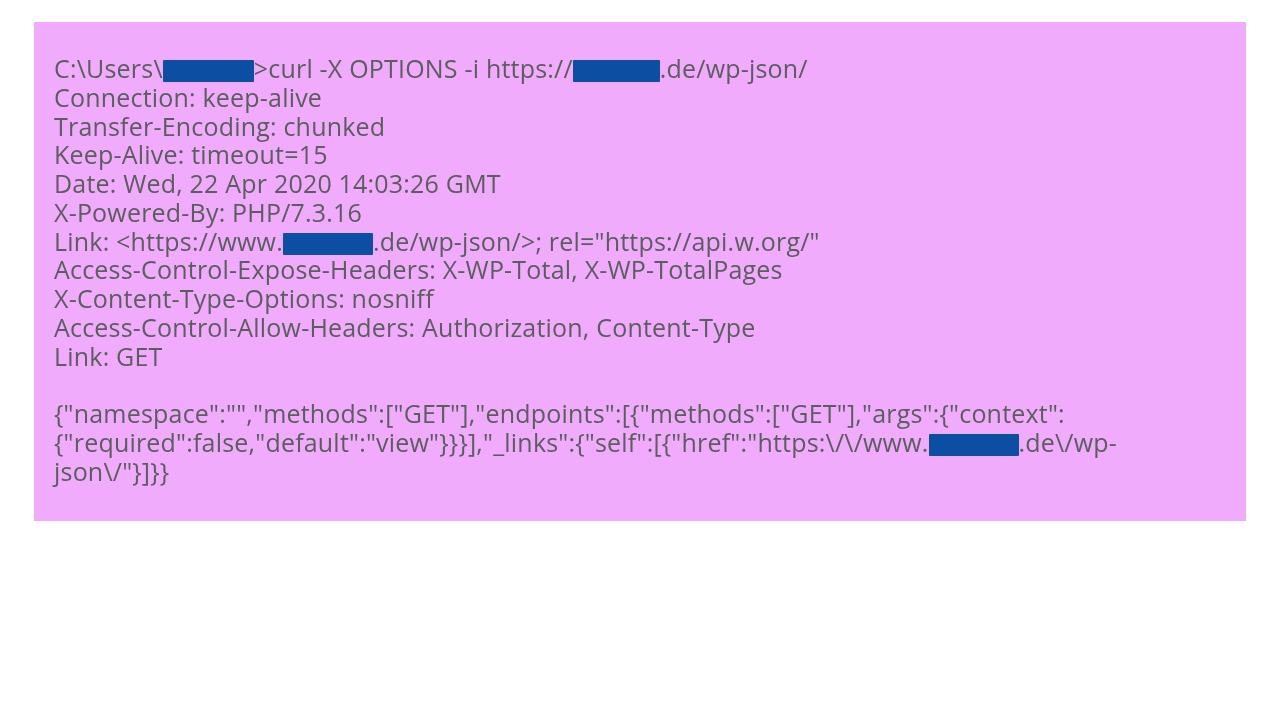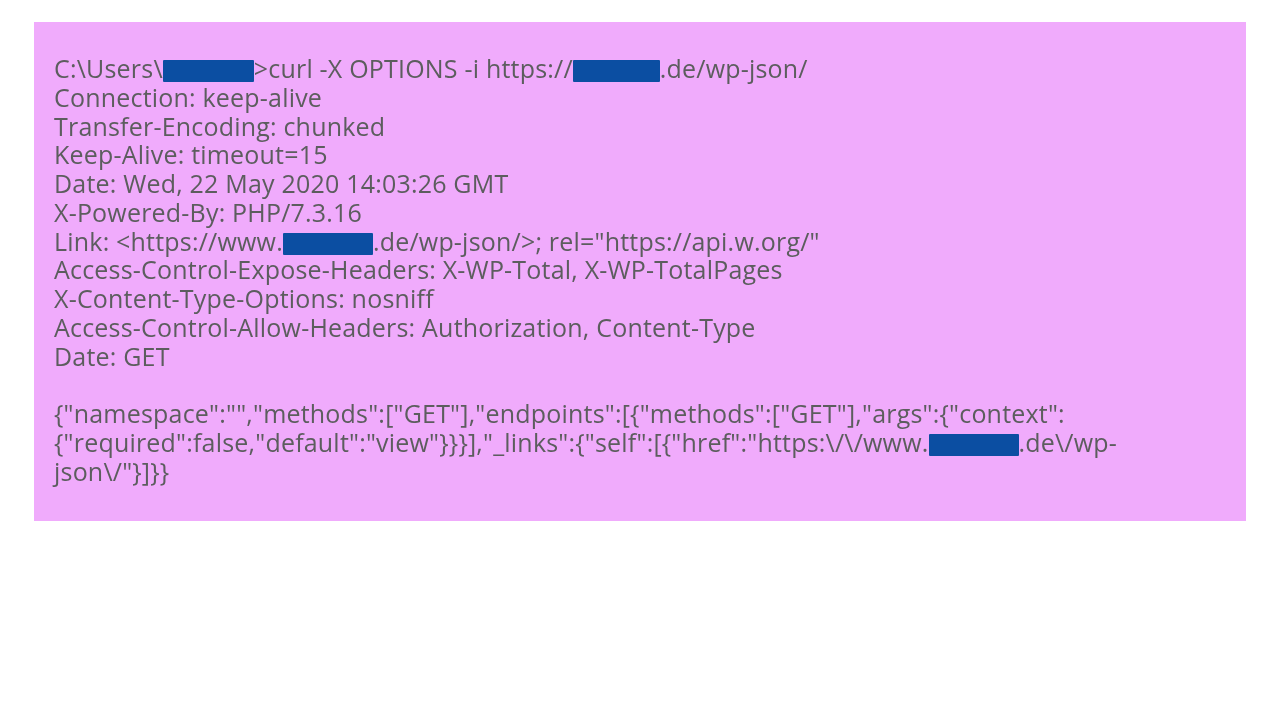--- a/index.html
+++ b/index.html
@@ -15,26 +15,26 @@
 </head>
 <body>
 
 <div class="container">
   <p class="line">
     <span>C:\Users\</span><span class="redact r1"></span><span>&gt;curl  -X OPTIONS -i https://</span><span class="redact r2"></span><span>.de/wp-json/</span>
   </p>
   <p class="line">Connection: keep-alive</p>
   <p class="line">Transfer-Encoding: chunked</p>
   <p class="line">Keep-Alive: timeout=15</p>
-  <p class="line">Date: Wed, 22 May 2020 14:03:26 GMT</p>
+  <p class="line">Date: Wed, 22 Apr 2020 14:03:26 GMT</p>
   <p class="line">X-Powered-By: PHP/7.3.16</p>
   <p class="line">
     <span>Link: &lt;https://www.</span><span class="redact r3"></span><span>.de/wp-json/&gt;; rel="https://api.w.org/"</span>
   </p>
   <p class="line">Access-Control-Expose-Headers:  X-WP-Total, X-WP-TotalPages</p>
   <p class="line">X-Content-Type-Options: nosniff</p>
   <p class="line">Access-Control-Allow-Headers:  Authorization, Content-Type</p>
-  <p class="line">Date: GET</p>
+  <p class="line">Link: GET</p>
   <div class="blank"></div>
   <p class="line">
     <span>{"namespace":"","methods":["GET"],"endpoints":[{"methods":["GET"],"args":{"context":{"required":false,"default":"view"}}}],"_links":{"self":[{"href":"https:\/\/www.</span><span class="redact r4"></span><span>.de\/wp-json\/"}]}}</span>
   </p>
 </div>
 
 </body></html>

